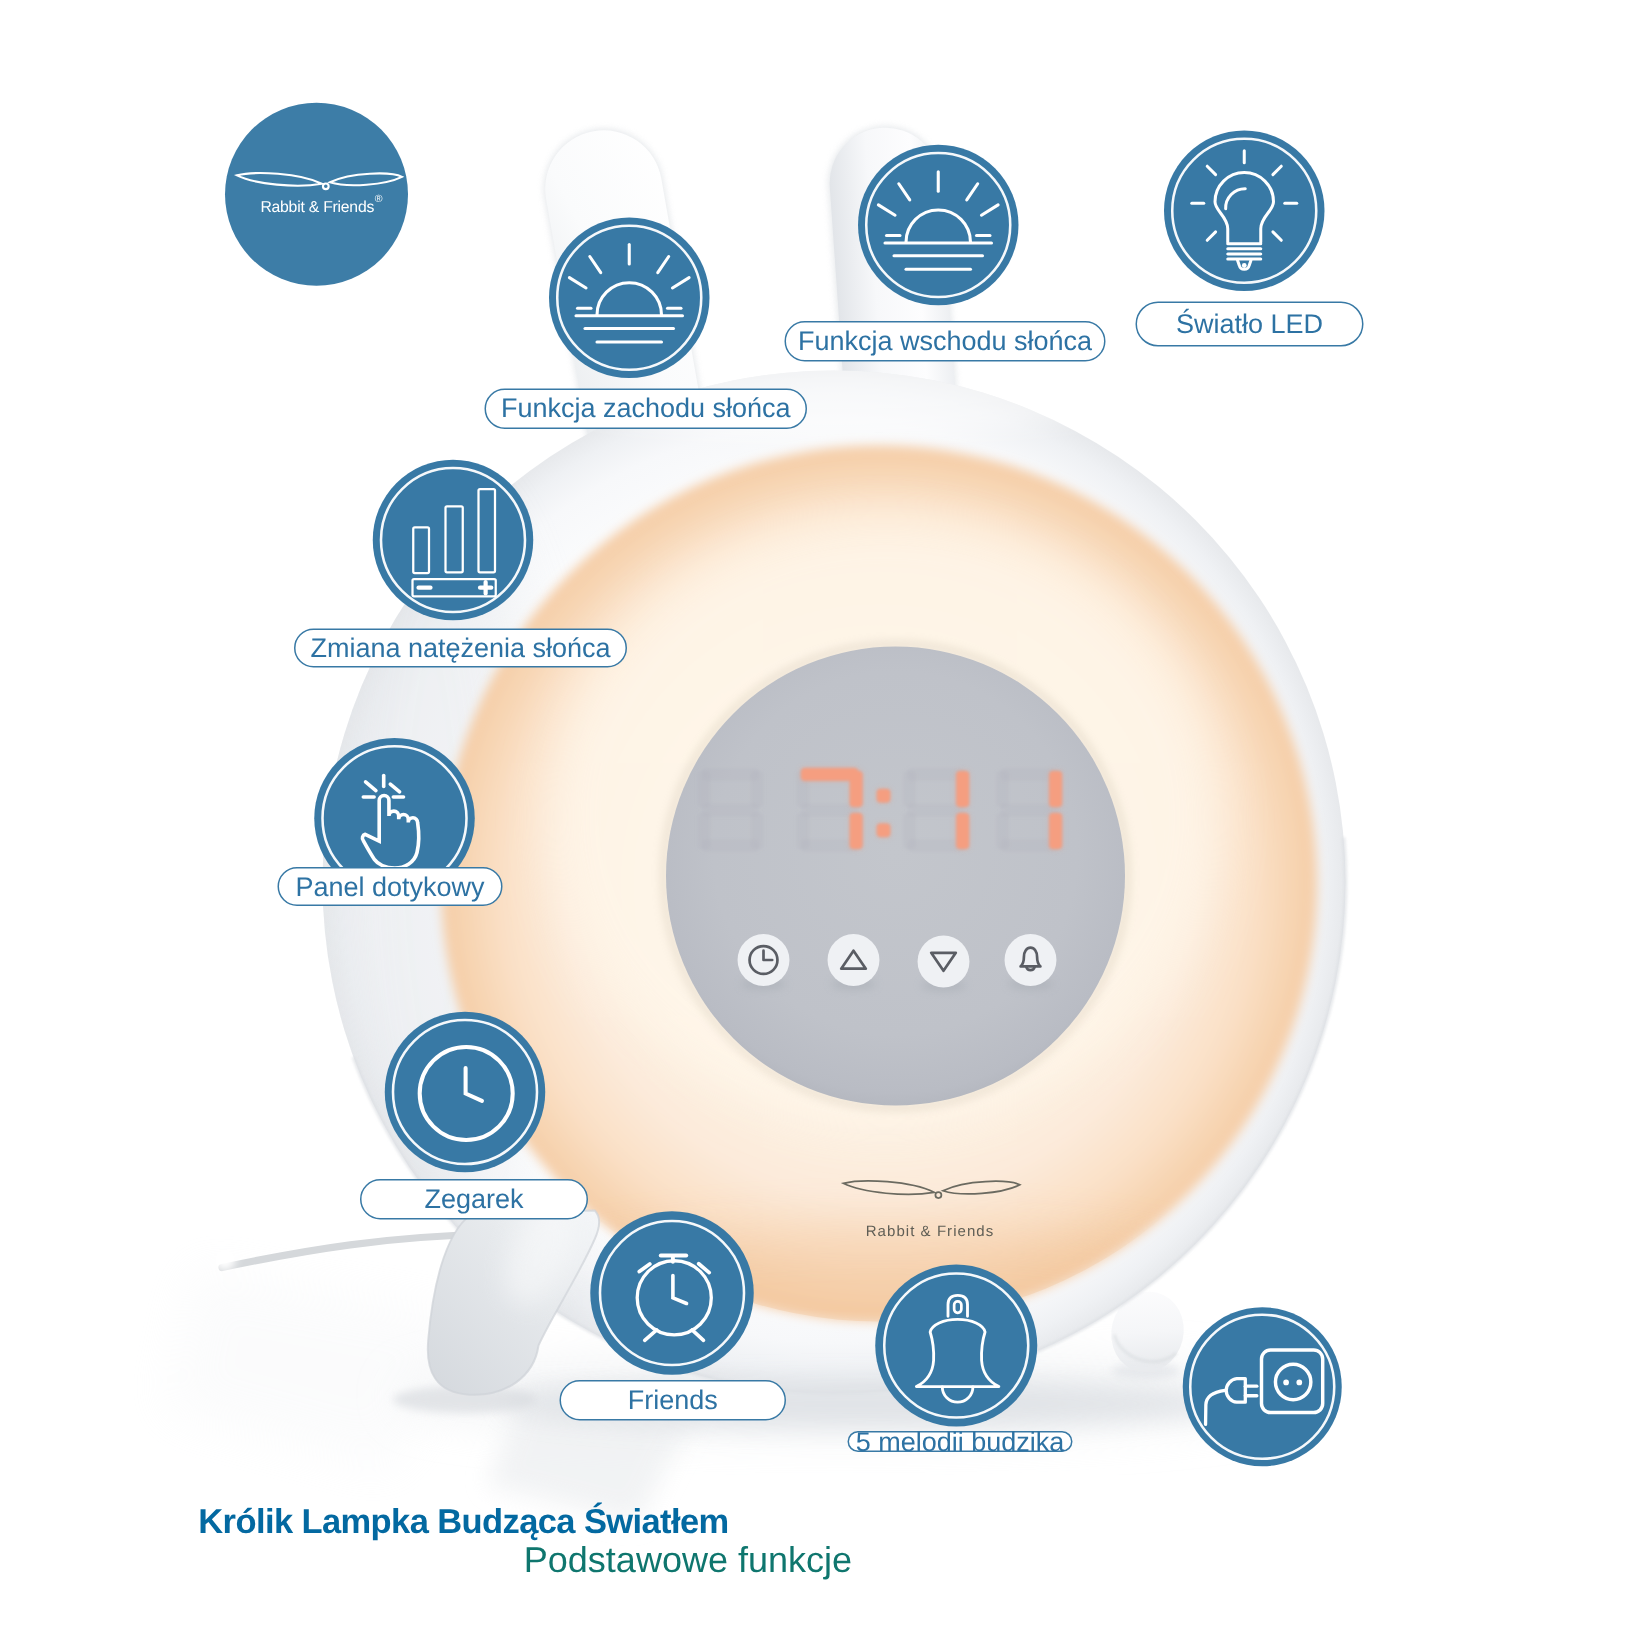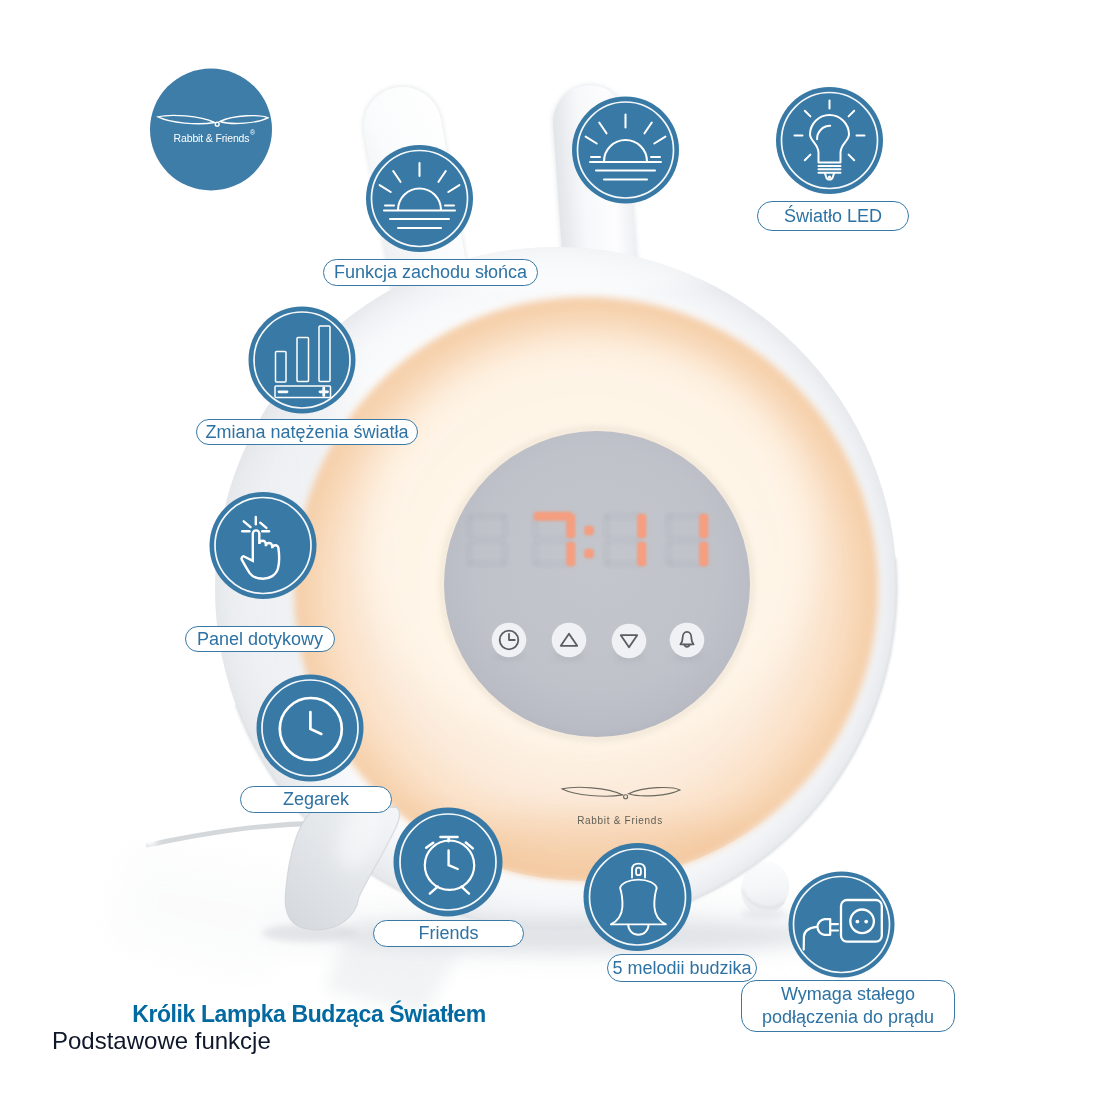--- a/index.html
+++ b/index.html
@@ -2,22 +2,22 @@
 <html><head><meta charset="utf-8">
 <style>
 html,body{margin:0;padding:0;background:#fff;}
 #canvas{position:relative;width:1100px;height:1100px;background:#fff;overflow:hidden;
   font-family:"Liberation Sans",sans-serif;}
 .pill{position:absolute;display:flex;align-items:center;justify-content:center;
   box-sizing:border-box;background:#fff;border:1.6px solid #3879a5;border-radius:15px;
   color:#2d72a3;font-size:18px;white-space:nowrap;text-align:center;}
 .title{position:absolute;left:59px;top:1003px;width:500px;text-align:center;
   font-size:23px;font-weight:bold;color:#0369a1;line-height:23px;letter-spacing:-0.4px;white-space:nowrap;}
-.subtitle{position:absolute;left:52px;top:1029px;width:500px;text-align:left;
-  font-size:24px;color:#0f172a;line-height:24px;white-space:nowrap;}
+.subtitle{position:absolute;left:68px;top:1029px;width:500px;text-align:right;
+  font-size:24px;color:#0f766e;line-height:24px;white-space:nowrap;}
 </style></head>
 <body>
 <div id="canvas">
 <svg width="1100" height="1100" viewBox="0 0 1100 1100" xmlns="http://www.w3.org/2000/svg" style="position:absolute;left:0;top:0">
 <defs>
 <radialGradient id="bodyG" cx="0.5" cy="0.5" r="0.5">
  <stop offset="0" stop-color="#fdfdfe"></stop>
           <stop offset="0.78" stop-color="#fbfcfd"></stop>
  <stop offset="0.90" stop-color="#f7f8fa"></stop>
           <stop offset="0.96" stop-color="#eff1f4"></stop>
@@ -352,22 +352,22 @@
           <circle cx="857.4" cy="921.6" r="1.9" fill="#fff" stroke="none"></circle>
           <circle cx="866.2" cy="921.6" r="1.9" fill="#fff" stroke="none"></circle>
           <path d="M 830.2,919.1 L 824.5,919.1 A 7.9 7.9 0 0 0 824.5,934.8 L 830.2,934.8 Z" stroke-width="2.2" stroke-linejoin="round"></path>
           <line x1="830.2" y1="924.1" x2="837.9" y2="924.1" stroke-width="2.2"></line>
           <line x1="830.2" y1="930.5" x2="837.9" y2="930.5" stroke-width="2.2"></line>
           <path d="M 816.7,926.9 C 808.5,928.0 804.1,931.0 803.9,936.5 L 803.7,949.6" stroke-width="2.2"></path>
         </g>
       </g>
 </svg>
 <div class="pill" style="left:323px;top:259px;width:215px;height:27px;text-align:center;">Funkcja zachodu słońca</div>
+<div class="pill" style="left:523px;top:214px;width:214px;height:27px;">Funkcja wschodu słońca</div>
 <div class="pill" style="left:757px;top:201px;width:152px;height:30px;">Światło LED</div>
-<div class="pill" style="left:196px;top:419px;width:222px;height:26px;">Zmiana natężenia światła</div>
-<div class="pill" style="left:185px;top:626px;width:150px;height:26px;">Panel dotykowy</div>
+<div class="pill" style="left:196px;top:419px;width:222px;height:26px;">Zmiana natężenia słońca</div>
+<div class="pill" style="left:185px;top:578px;width:150px;height:26px;">Panel dotykowy</div>
 <div class="pill" style="left:240px;top:786px;width:152px;height:27px;text-align:center;">Zegarek</div>
 <div class="pill" style="left:373px;top:920px;width:151px;height:27px;">Friends</div>
-<div class="pill" style="left:565px;top:954px;width:150px;height:28px;margin-left:42px;">5 melodii budzika</div>
-<div class="pill" style="left:741px;top:980px;width:214px;height:52px;line-height:23px;">Wymaga stałego<br>podłączenia do prądu</div>
+<div class="pill" style="left:565px;top:954px;width:150px;height:14px;">5 melodii budzika</div>
 
 <div class="title">Królik Lampka Budząca Światłem</div>
 <div class="subtitle">Podstawowe funkcje</div>
 </div>
 </body></html>

